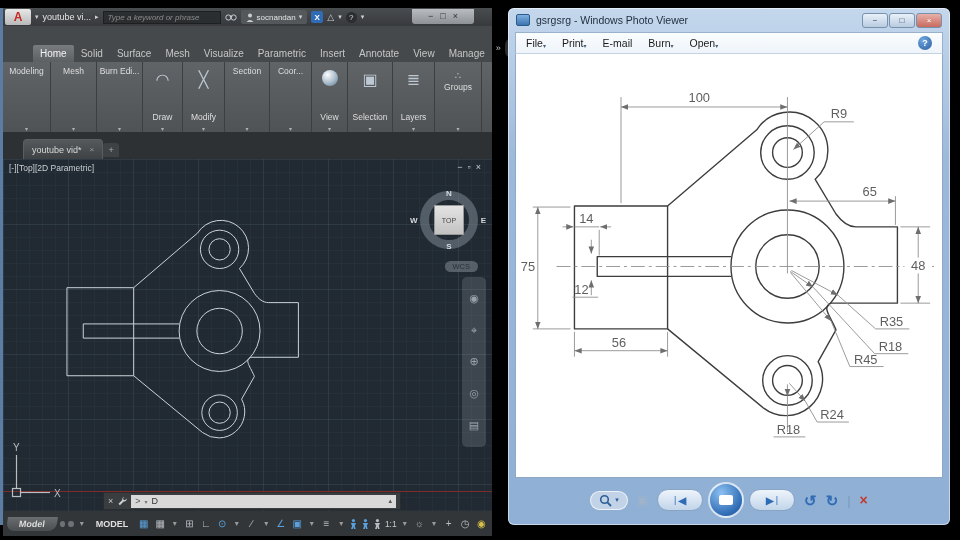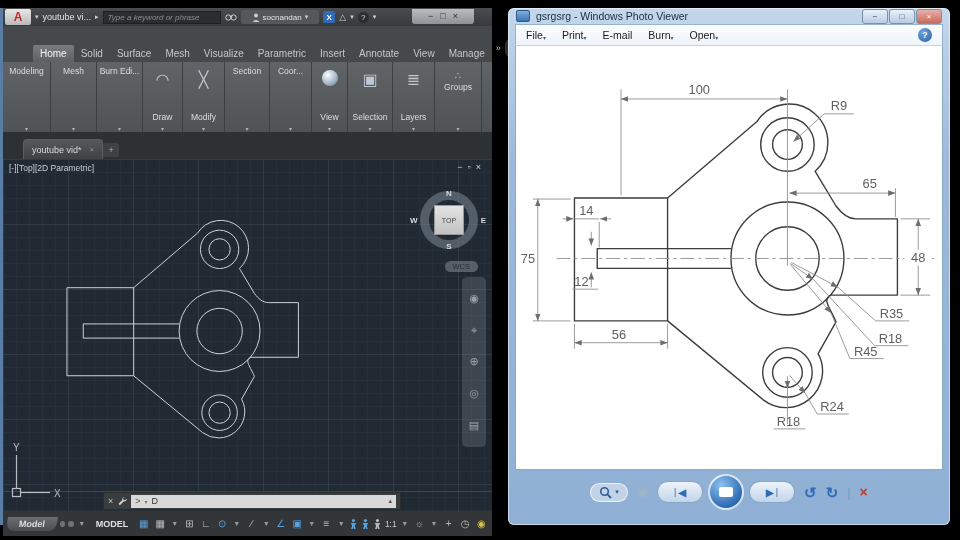--- a/index.html
+++ b/index.html
@@ -11,21 +11,21 @@
         border-left:3px solid #5b7ca3;border-bottom:3px solid #5b7ca3;}
   .acad-title{position:relative;height:18px;background:linear-gradient(#4a4d50,#37393c);display:flex;align-items:center;gap:4px;padding-left:2px;}
   .logo-btn{width:26px;height:16px;background:linear-gradient(#e8e8e8,#b9b9b9);border-radius:2px;display:flex;align-items:center;justify-content:center;}
   .logo-a{color:#c22a21;font-weight:bold;font-size:12px;line-height:1;}
   .tb-caret{color:#cfcfcf;font-size:7px;}
   .ws-label{color:#e4e4e4;font-size:9px;}
   .search{width:118px;height:13px;background:#2b2e30;border:1px solid #1d1f21;color:#9a9a9a;
           font-size:8px;font-style:italic;padding:0 4px;}
   .search::placeholder{color:#8b8b8b;font-style:italic;}
   .tb-ic{color:#c9ced3;font-size:9px;line-height:1;}
-  .user-wrap{display:flex;align-items:center;gap:3px;background:#54585b;height:14px;padding:0 11px;border-radius:2px;}
+  .user-wrap{display:flex;align-items:center;gap:3px;background:#54585b;height:14px;padding:0 5px;border-radius:2px;}
   .user-name{color:#e2e2e2;font-size:8px;}
   .xchg{width:12px;height:12px;background:#2f6cb5;color:#fff;font-size:8px;font-weight:bold;
         display:flex;align-items:center;justify-content:center;border-radius:2px;}
   .helpc{width:11px;height:11px;border-radius:50%;background:#2b2e30;color:#ddd;font-size:8px;
          display:flex;align-items:center;justify-content:center;}
   .winstrip{position:absolute;right:18px;top:1px;height:15px;width:62px;background:linear-gradient(#b9bdc1,#8e9296);
             border-radius:0 0 3px 3px;display:flex;align-items:center;justify-content:center;gap:7px;}
   .winstrip span{color:#2e3134;font-size:9px;line-height:1;}
 
   .acad-tabs{height:36px;background:#46494c;display:flex;align-items:flex-end;padding-left:30px;}
@@ -96,21 +96,21 @@
   .sic{width:15px;height:15px;display:flex;align-items:center;justify-content:center;
        font-size:10px;color:#b7bcc1;line-height:1;}
   .sic.blue{color:#59a0dc;}
   .sic.yellow{color:#d8c24a;}
   .scale-lbl{color:#c9c9c9;font-size:8.5px;}
   .runner{width:10px;height:12px;}
 
   
   .wpv{position:absolute;left:508px;top:8px;width:442px;height:517px;border-radius:6px;
        background:linear-gradient(#c4d7ec,#9cb9da 30%,#8fafd4);box-shadow:inset 0 0 0 1px rgba(255,255,255,.5);}
-  .wpv-title{height:16px;display:flex;align-items:center;padding:0 8px;gap:6px;}
+  .wpv-title{height:24px;display:flex;align-items:center;padding:0 8px;gap:6px;}
   .wpv-ico{width:14px;height:12px;background:linear-gradient(#7fb0e0,#3c74b0);border-radius:2px;
            border:1px solid #2c5a8c;}
   .wpv-title-text{color:#1d2c3d;font-size:10.5px;flex:1;}
   .wpv-btns{display:flex;gap:1px;}
   .wbtn{width:26px;height:15px;background:linear-gradient(#e9f1f9,#b9cbe0);border:1px solid #7792ad;
         border-radius:3px;display:flex;align-items:center;justify-content:center;font-size:8px;color:#33475c;}
   .wbtn.close{background:linear-gradient(#e8b0a8,#c86a5e);color:#fff;}
   .wpv-menu{height:22px;margin:0 7px;background:linear-gradient(#fbfdfe,#eef4fa);border:1px solid #98b1cc;
             border-bottom:1px solid #c3d3e4;display:flex;align-items:center;gap:16px;padding:0 10px;}
   .mitem{font-size:10.5px;color:#1b1b1b;display:flex;align-items:flex-end;gap:0;}

